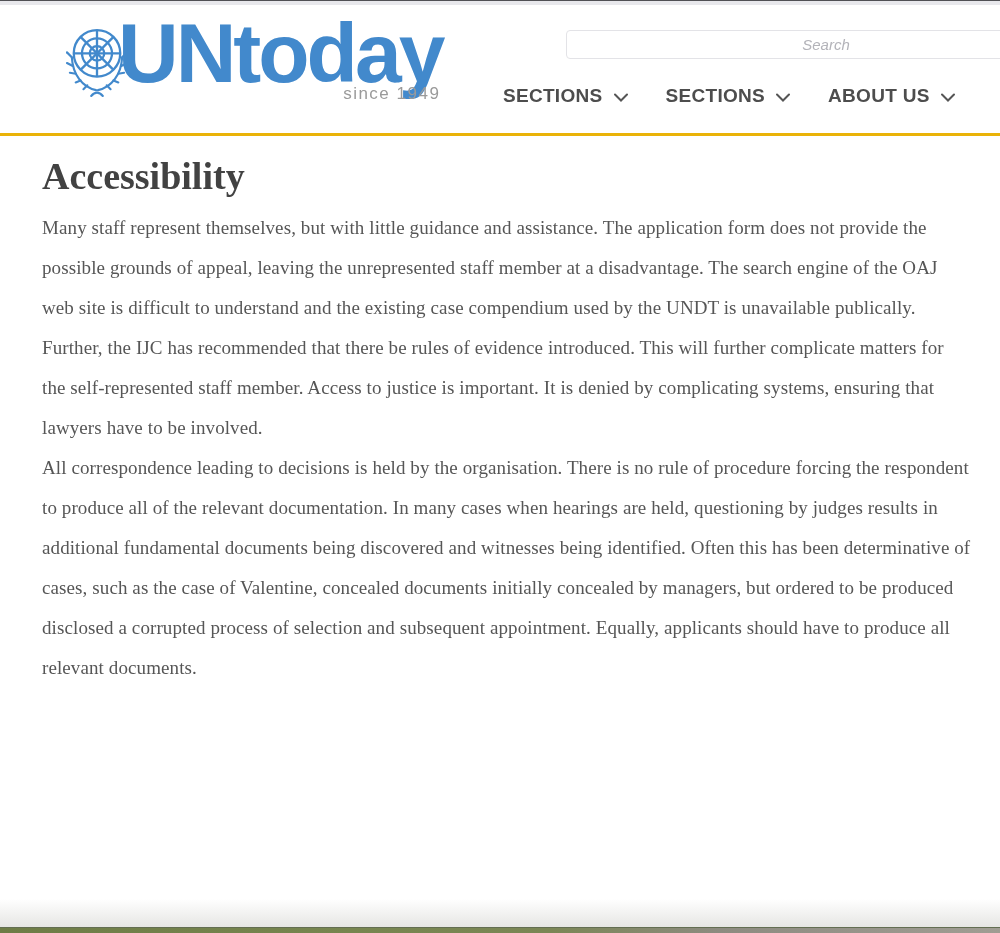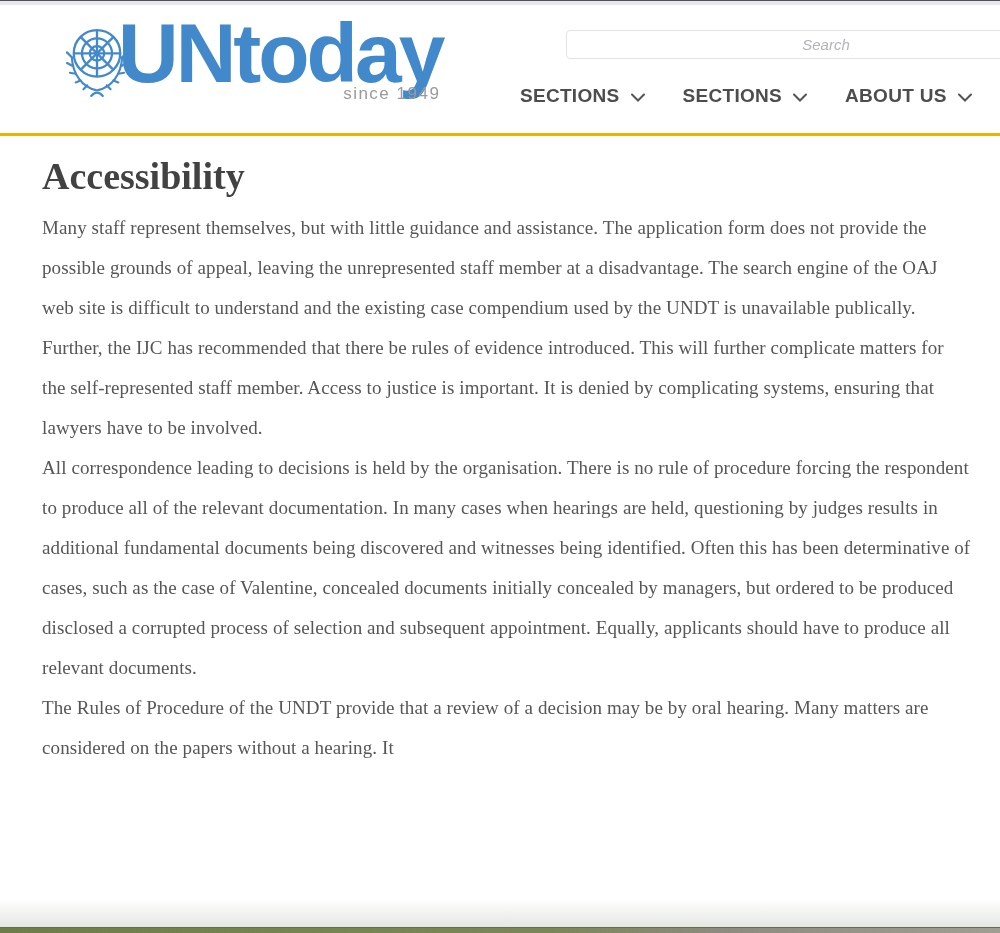--- a/index.html
+++ b/index.html
@@ -62,21 +62,21 @@
     color:#555;
     outline:none;
   }
   .search-input::placeholder {
     font-style:italic;
     color:#b3b3b9;
     text-align:center;
   }
 
   .main-nav {
-    position:absolute; left:520px; top:80px;
+    position:absolute; left:503px; top:80px;
     display:flex; align-items:center; gap:38px;
   }
   .nav-item {
     display:flex; align-items:center; gap:11px;
     font-weight:700; font-size:19px; letter-spacing:0.3px;
     color:var(--nav-text, #4d4d4d);
     cursor:pointer;
     white-space:nowrap;
   }
   .nav-item .chev { margin-top:3px; }
@@ -188,17 +188,16 @@
     </div>
   </nav>
 </header>
 
 <main class="article-content">
   <h2 class="section-heading">Accessibility</h2>
   <p class="section-paragraph">Many staff represent themselves, but with little guidance and assistance. The application form does not provide the possible grounds of appeal, leaving the unrepresented staff member at a disadvantage. The search engine of the OAJ web site is difficult to understand and the existing case compendium used by the UNDT is unavailable publically. Further, the IJC has recommended that there be rules of evidence introduced. This will further complicate matters for the self-represented staff member. Access to justice is important. It is denied by complicating systems, ensuring that lawyers have to be involved.</p>
 
   <p class="section-paragraph">All correspondence leading to decisions is held by the organisation. There is no rule of procedure forcing the respondent to produce all of the relevant documentation. In many cases when hearings are held, questioning by judges results in additional fundamental documents being discovered and witnesses being identified. Often this has been determinative of cases, such as the case of Valentine, concealed documents initially concealed by managers, but ordered to be produced disclosed a corrupted process of selection and subsequent appointment. Equally, applicants should have to produce all relevant documents.</p>
 
-  <p class="section-paragraph">The Rules of Procedure of the UNDT provide that a review of a decision may be by oral hearing. Many matters are considered on the papers without a hearing. It</p>
 </main>
 
 <div class="bottom-fade"></div>
 <div class="photo-strip"></div>
 
 </body></html>

